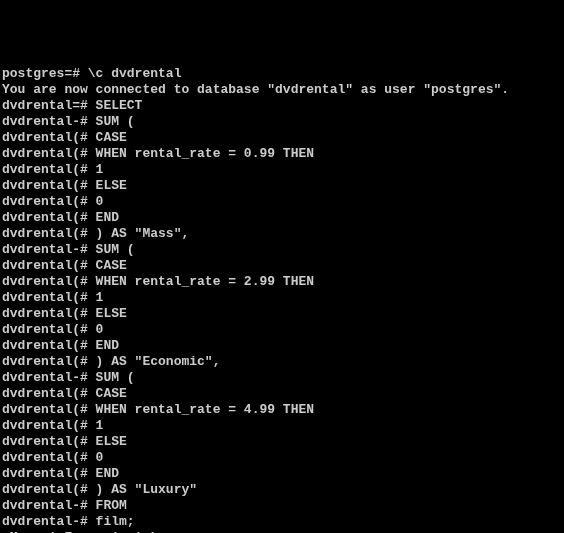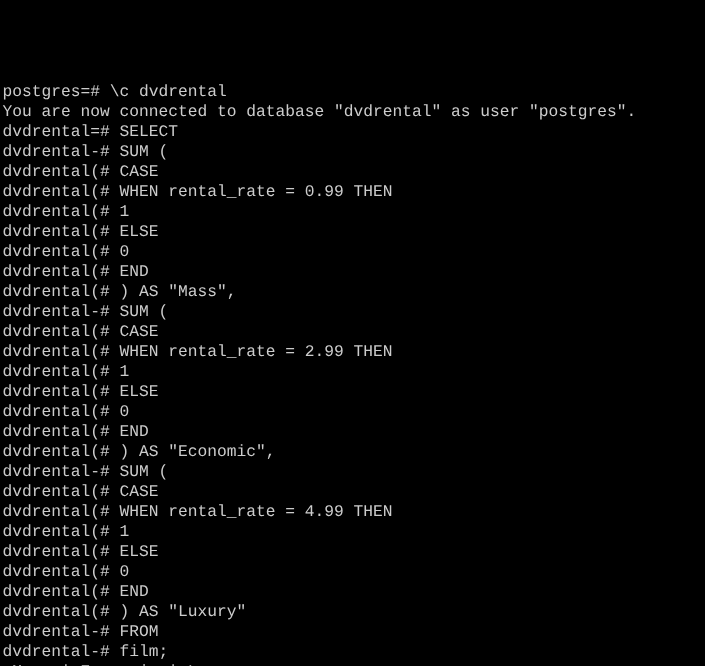--- a/index.html
+++ b/index.html
@@ -11,20 +11,21 @@
       background: #000000;
       color: #cccccc;
       font-family: "Consolas", "Courier New", monospace;
       font-size: 13px;
       line-height: 16px;
       padding: 2px;
       white-space: pre;
     }
     .line {
       display: block;
+      font-weight: bold;
     }
   </style>
 </head>
 <body>
 
 
 
 <div><span class="line">postgres=# \c dvdrental</span><span class="line">You are now connected to database "dvdrental" as user "postgres".</span><span class="line">dvdrental=# SELECT</span><span class="line">dvdrental-# SUM (</span><span class="line">dvdrental(# CASE</span><span class="line">dvdrental(# WHEN rental_rate = 0.99 THEN</span><span class="line">dvdrental(# 1</span><span class="line">dvdrental(# ELSE</span><span class="line">dvdrental(# 0</span><span class="line">dvdrental(# END</span><span class="line">dvdrental(# ) AS "Mass",</span><span class="line">dvdrental-# SUM (</span><span class="line">dvdrental(# CASE</span><span class="line">dvdrental(# WHEN rental_rate = 2.99 THEN</span><span class="line">dvdrental(# 1</span><span class="line">dvdrental(# ELSE</span><span class="line">dvdrental(# 0</span><span class="line">dvdrental(# END</span><span class="line">dvdrental(# ) AS "Economic",</span><span class="line">dvdrental-# SUM (</span><span class="line">dvdrental(# CASE</span><span class="line">dvdrental(# WHEN rental_rate = 4.99 THEN</span><span class="line">dvdrental(# 1</span><span class="line">dvdrental(# ELSE</span><span class="line">dvdrental(# 0</span><span class="line">dvdrental(# END</span><span class="line">dvdrental(# ) AS "Luxury"</span><span class="line">dvdrental-# FROM</span><span class="line">dvdrental-# film;</span><span class="line"> Mass | Economic | Luxury</span></div>
 
 

